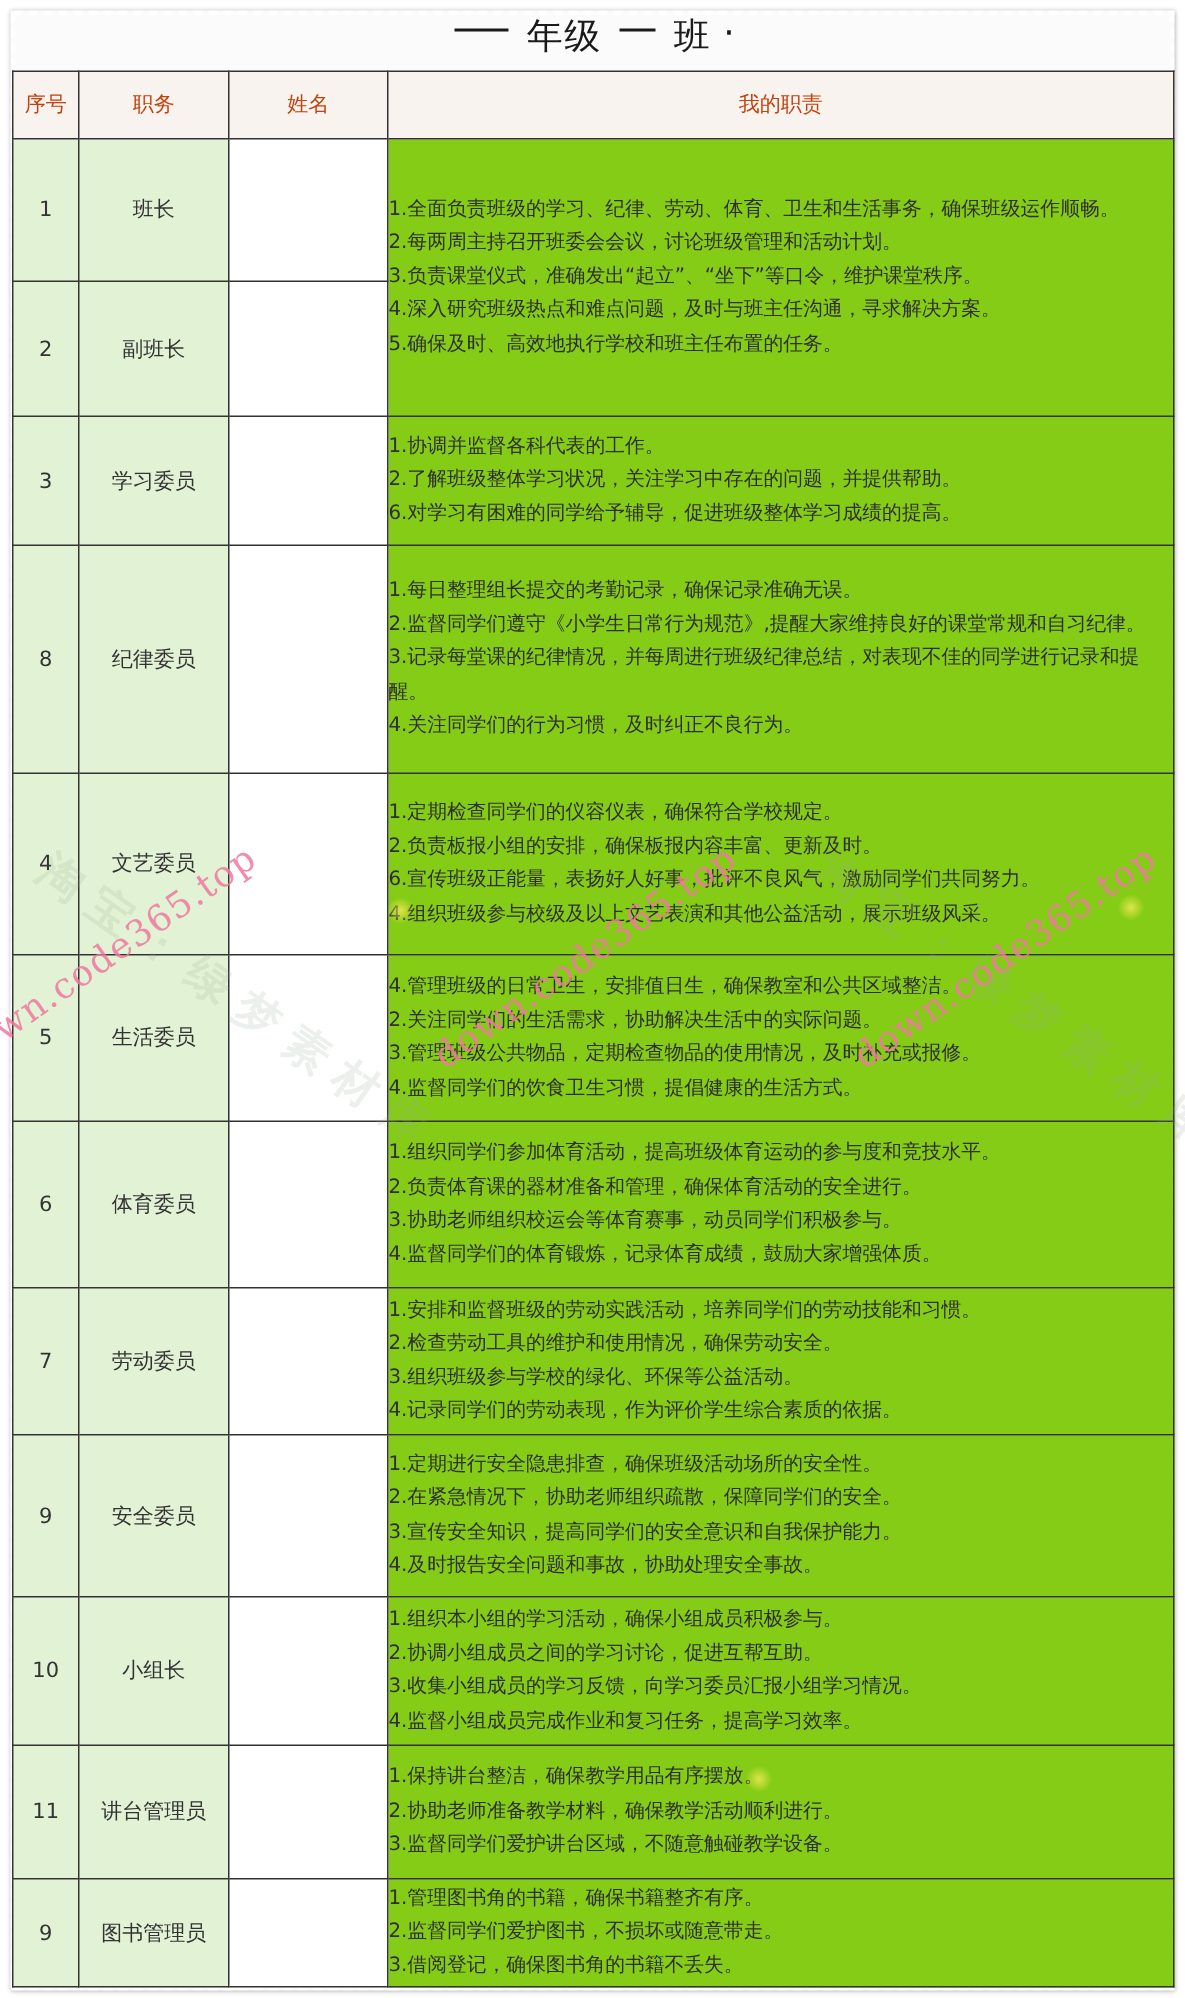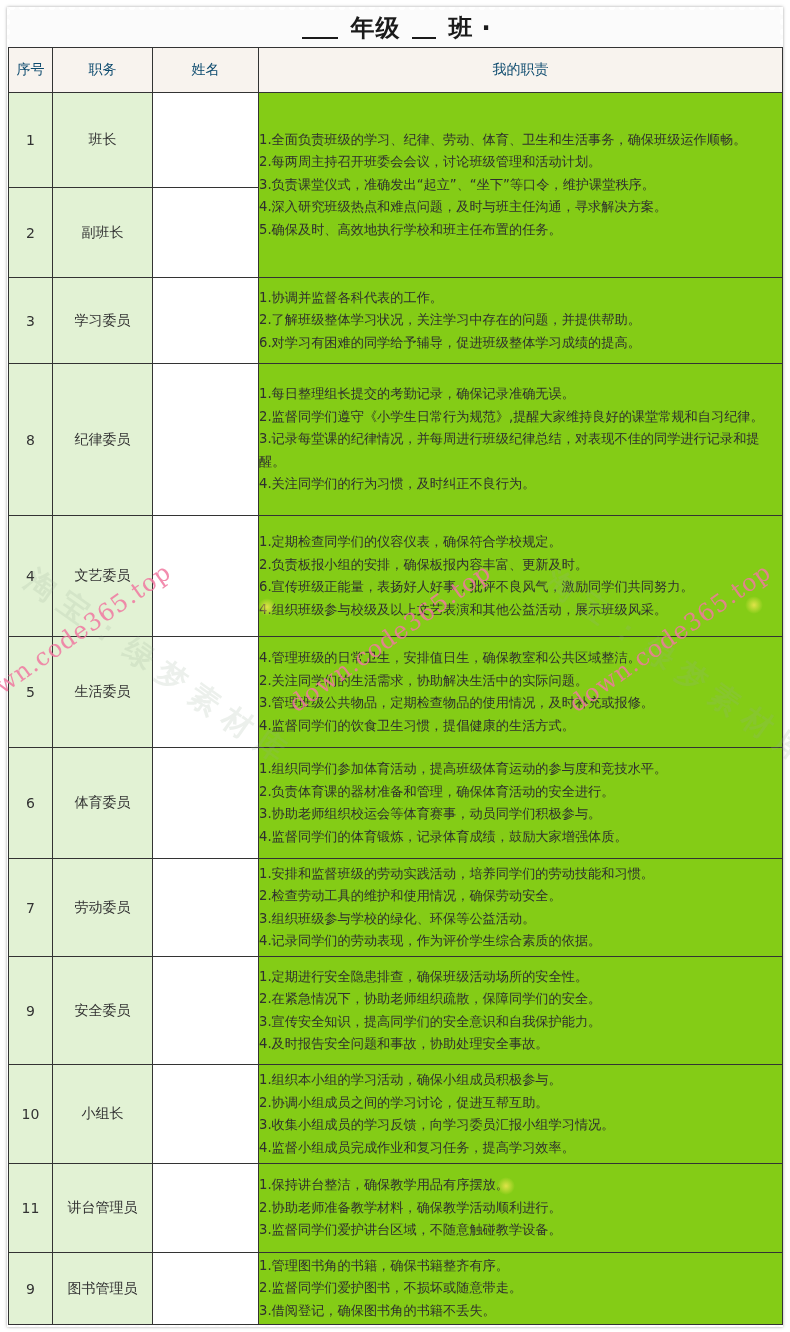--- a/index.html
+++ b/index.html
@@ -22,37 +22,37 @@
   .edge.top { top: 7px; }
   .edge.bottom { top: 1321px; transform: scaleY(-1); }
   .edge.left, .edge.right { top: 7px; height: 1320px; width: 6px;
     background: radial-gradient(circle at 0px 5px, #ffffff 3px, transparent 3.5px) repeat-y;
     background-size: 6px 10px; }
   .edge.left { left: 7px; }
   .edge.right { left: 777px; transform: scaleX(-1); }
 
   .title {
     position: absolute; left: 8px; top: 8px; width: 774px; height: 39px;
-    display: flex; align-items: center; justify-content: center;
-    font-size: 24px; font-weight: bold; color: #1a1a1a; letter-spacing: 1px;
+    display: flex; align-items: flex-start; justify-content: center;
+    font-size: 24px; font-weight: normal; color: #1a1a1a; letter-spacing: 1px;
   }
   .title .blank { display: inline-block; border-bottom: 2px solid #1a1a1a; height: 1px; margin: 0 8px; transform: translateY(10px); }
   .title .b1 { width: 36px; }
   .title .b2 { width: 24px; }
   .title span { margin: 0 4px; }
 
   table.duty {
     position: absolute; left: 8px; top: 47px; width: 774px;
     border-collapse: collapse; table-layout: fixed;
   }
   table.duty th, table.duty td {
     border: 1px solid #333; padding: 0; font-weight: normal;
   }
   table.duty thead th {
-    height: 44px; background: #f8f3ee; font-size: 14px; color: #0c4a6e;
+    height: 44px; background: #f8f3ee; font-size: 14px; color: #c2410c;
     text-align: center; vertical-align: middle;
   }
   col.c-seq { width: 44px; }
   col.c-role { width: 100px; }
   col.c-name { width: 106px; }
   col.c-duty { width: 524px; }
 
   td.seq, td.role {
     background: #e2f2d4; text-align: center; vertical-align: middle;
     font-size: 14px; color: #333;

